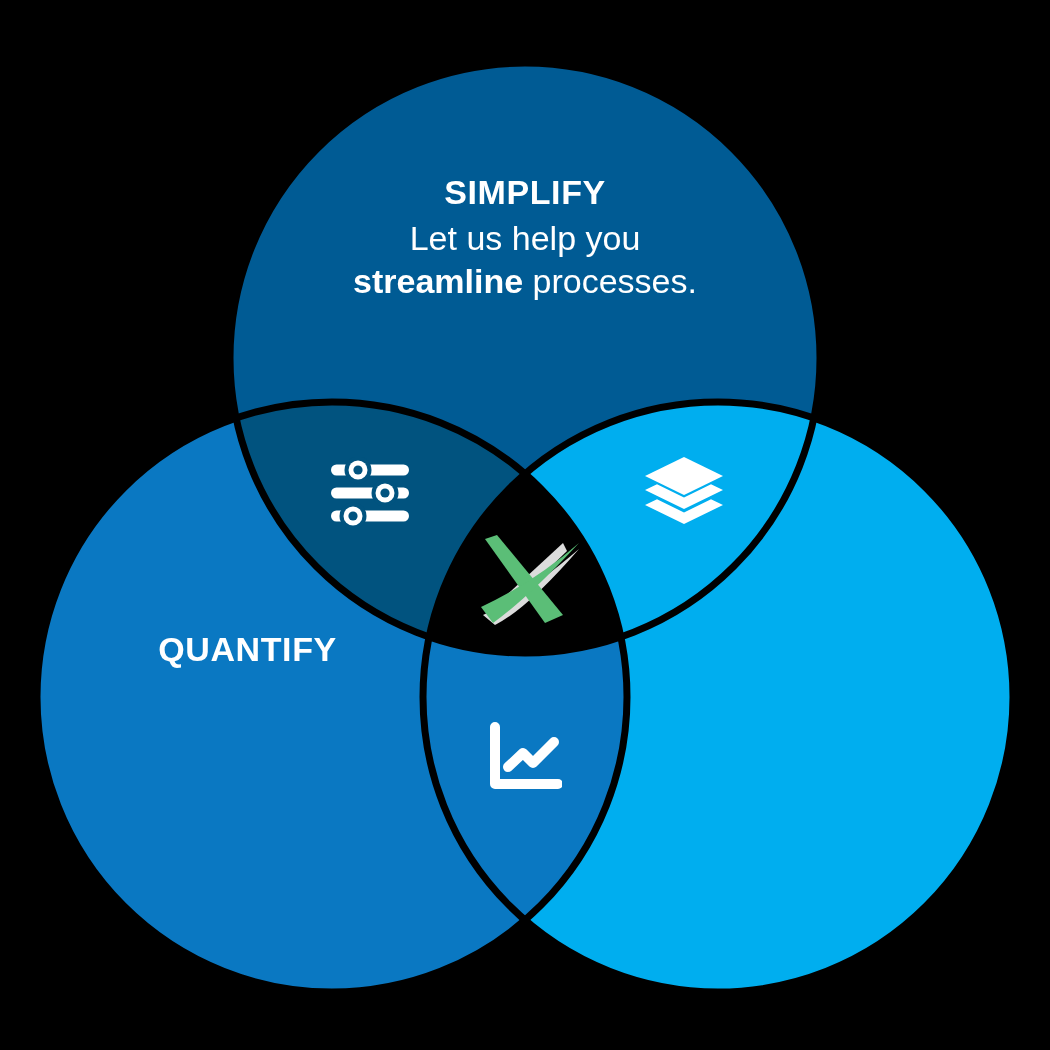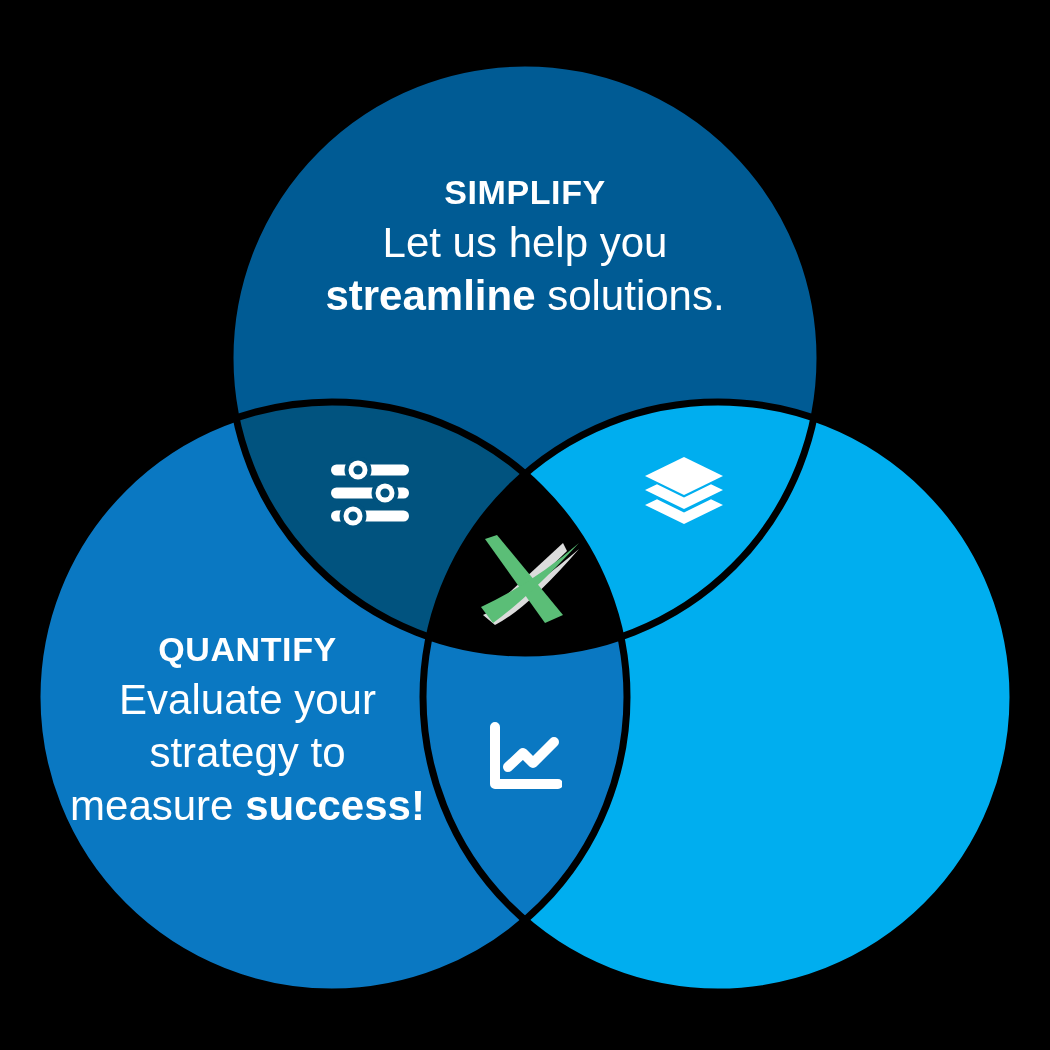--- a/index.html
+++ b/index.html
@@ -37,21 +37,21 @@
     pointer-events: none;
   }
   .venn-title {
     font-size: 34px;
     font-weight: bold;
     letter-spacing: 0.6px;
     margin: 0 0 8px 0;
     color: #ffffff;
   }
   .venn-desc {
-    font-size: 42px;
+    font-size: 34px;
     font-weight: normal;
     line-height: 1.26;
     color: #ffffff;
     margin: 0;
   }
   .venn-desc b { font-weight: bold; margin-top: 32px; }
 
   
   #label-simplify {
     left: 265px;
@@ -134,31 +134,26 @@
 
     <circle cx="332" cy="697" r="295" fill="none" stroke="#000000" stroke-width="7"></circle>
     <circle cx="718" cy="697" r="295" fill="none" stroke="#000000" stroke-width="7"></circle>
     <circle cx="525" cy="358" r="295" fill="none" stroke="#000000" stroke-width="7"></circle>
   </svg>
 
   <div class="venn-label" id="label-simplify">
     <div class="venn-title">SIMPLIFY</div>
     <div class="venn-desc">
       <span>Let us help you</span><br>
-      <b>streamline</b><span> solutions.</span>
+      <b>streamline</b><span> processes.</span>
     </div>
   </div>
 
   <div class="venn-label" id="label-quantify">
     <div class="venn-title">QUANTIFY</div>
-    <div class="venn-desc">
-      <span>Evaluate your</span><br>
-      <span>strategy to</span><br>
-      <span>measure </span><b>success!</b>
-    </div>
   </div>
 
 
   <div class="venn-icon" id="icon-sliders">
     <svg viewBox="0 0 78 72" xmlns="http://www.w3.org/2000/svg">
       <g fill="#ffffff">
         <rect x="0" y="7.5" width="78" height="11" rx="5.5"></rect>
         <rect x="0" y="30.5" width="78" height="11" rx="5.5"></rect>
         <rect x="0" y="53.5" width="78" height="11" rx="5.5"></rect>
         <circle cx="27" cy="13" r="13.5" fill="#01537F"></circle>

